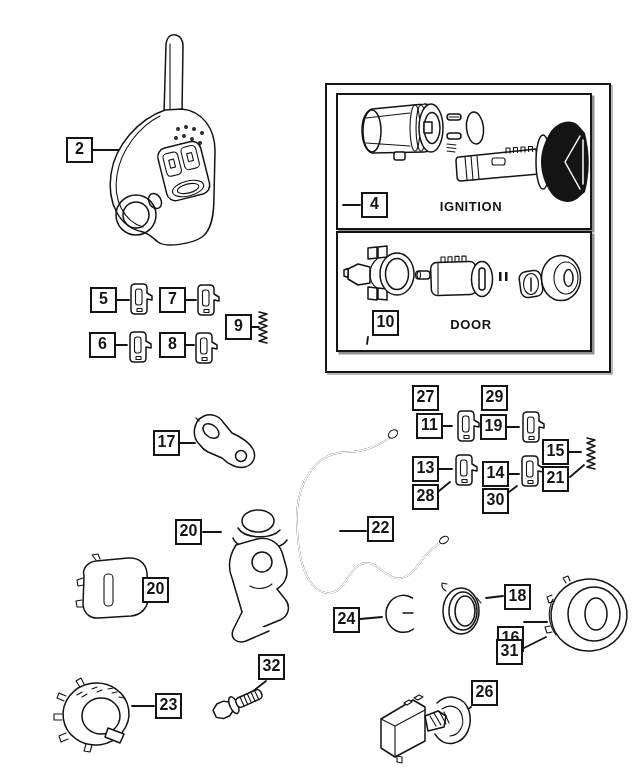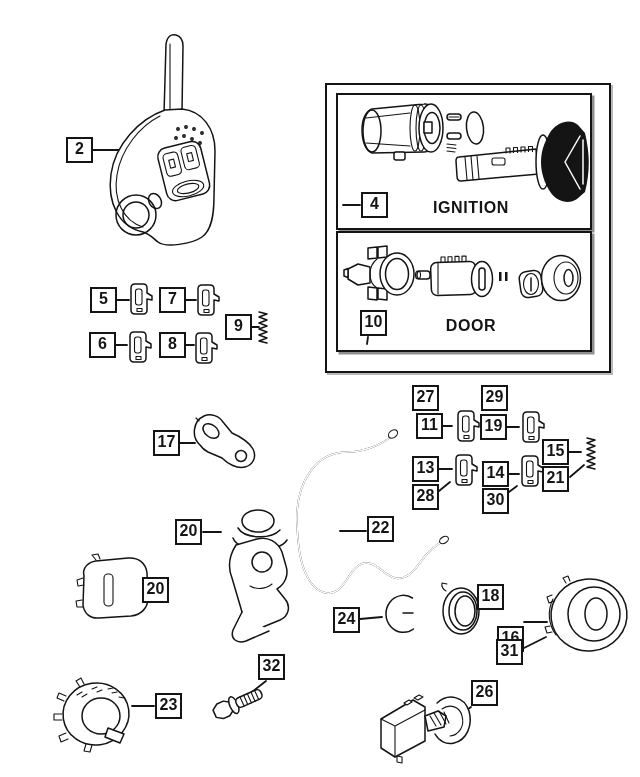--- a/index.html
+++ b/index.html
@@ -16,21 +16,21 @@
   .callout{position:absolute;box-sizing:border-box;width:27px;height:26px;
            border:2.6px solid #141414;background:#fff;color:#141414;
            font-weight:700;font-size:16px;line-height:20.5px;text-align:center;
            z-index:3;}
   .panel-outer{position:absolute;left:325px;top:83px;width:282px;height:286px;
            border:2px solid #141414;box-shadow:2px 2px 0 #b9b9b9;z-index:0;}
   .panel-inner{position:absolute;border:2px solid #141414;
            box-shadow:2.5px 2.5px 0 #8f8f8f;z-index:0;box-sizing:border-box;}
   .panel-ignition{left:336px;top:93px;width:256px;height:137px;}
   .panel-door{left:336px;top:231px;width:256px;height:121px;}
-  .panel-label{position:absolute;z-index:2;font-weight:700;font-size:16px;
+  .panel-label{position:absolute;z-index:2;font-weight:700;font-size:13px;
            letter-spacing:.6px;color:#141414;text-align:center;}
   .label-ignition{left:411px;top:199px;width:120px;}
   .label-door{left:421px;top:317px;width:100px;}
 </style>
 </head>
 <body>
 
 <div class="stage">
 
   <div class="panel-outer"></div>
@@ -252,41 +252,41 @@
       <path class="fw" d="M381,719 L413,700 L425,707 L425,741 L395,757 L381,748 Z"></path>
       <path class="thin" d="M381,719 L395,726 L395,757 M395,726 L425,710"></path>
       <path class="fw thin" d="M414,698 l5,-3 4,2 -5,3 z M404,703 l5,-3 3,2 -5,3 z M397,756 l0,6 5,1 0,-6 z"></path>
       <path class="fw" d="M425,716 L438,711 L446,716 L444,727 L428,731 Z"></path>
       <path class="thin" d="M430,716 l6,10 M434,713 l7,12 M439,711 l7,13 M444,712 l5,11"></path>
     </g>
   </svg>
 
   <div class="callout" style="left:66px;top:137px">2</div>
   <div class="callout" style="left:361px;top:192px">4</div>
-  <div class="callout" style="left:360px;top:310px">10</div>
+  <div class="callout" style="left:372px;top:310px">10</div>
   <div class="callout" style="left:90px;top:287px">5</div>
   <div class="callout" style="left:159px;top:287px">7</div>
   <div class="callout" style="left:89px;top:332px">6</div>
   <div class="callout" style="left:159px;top:332px">8</div>
   <div class="callout" style="left:225px;top:314px">9</div>
   <div class="callout" style="left:153px;top:430px">17</div>
   <div class="callout" style="left:412px;top:385px">27</div>
   <div class="callout" style="left:416px;top:413px">11</div>
   <div class="callout" style="left:481px;top:385px">29</div>
   <div class="callout" style="left:480px;top:414px">19</div>
   <div class="callout" style="left:412px;top:456px">13</div>
   <div class="callout" style="left:412px;top:484px">28</div>
   <div class="callout" style="left:482px;top:461px">14</div>
   <div class="callout" style="left:482px;top:488px">30</div>
   <div class="callout" style="left:542px;top:439px">15</div>
   <div class="callout" style="left:542px;top:466px">21</div>
   <div class="callout" style="left:367px;top:516px">22</div>
   <div class="callout" style="left:175px;top:519px">20</div>
   <div class="callout" style="left:142px;top:577px">20</div>
   <div class="callout" style="left:333px;top:607px">24</div>
-  <div class="callout" style="left:477px;top:584px">18</div>
+  <div class="callout" style="left:504px;top:584px">18</div>
   <div class="callout" style="left:497px;top:626px">16</div>
   <div class="callout" style="left:496px;top:639px">31</div>
   <div class="callout" style="left:155px;top:693px">23</div>
   <div class="callout" style="left:258px;top:654px">32</div>
   <div class="callout" style="left:471px;top:680px">26</div>
 
 </div>
 
 </body></html>

